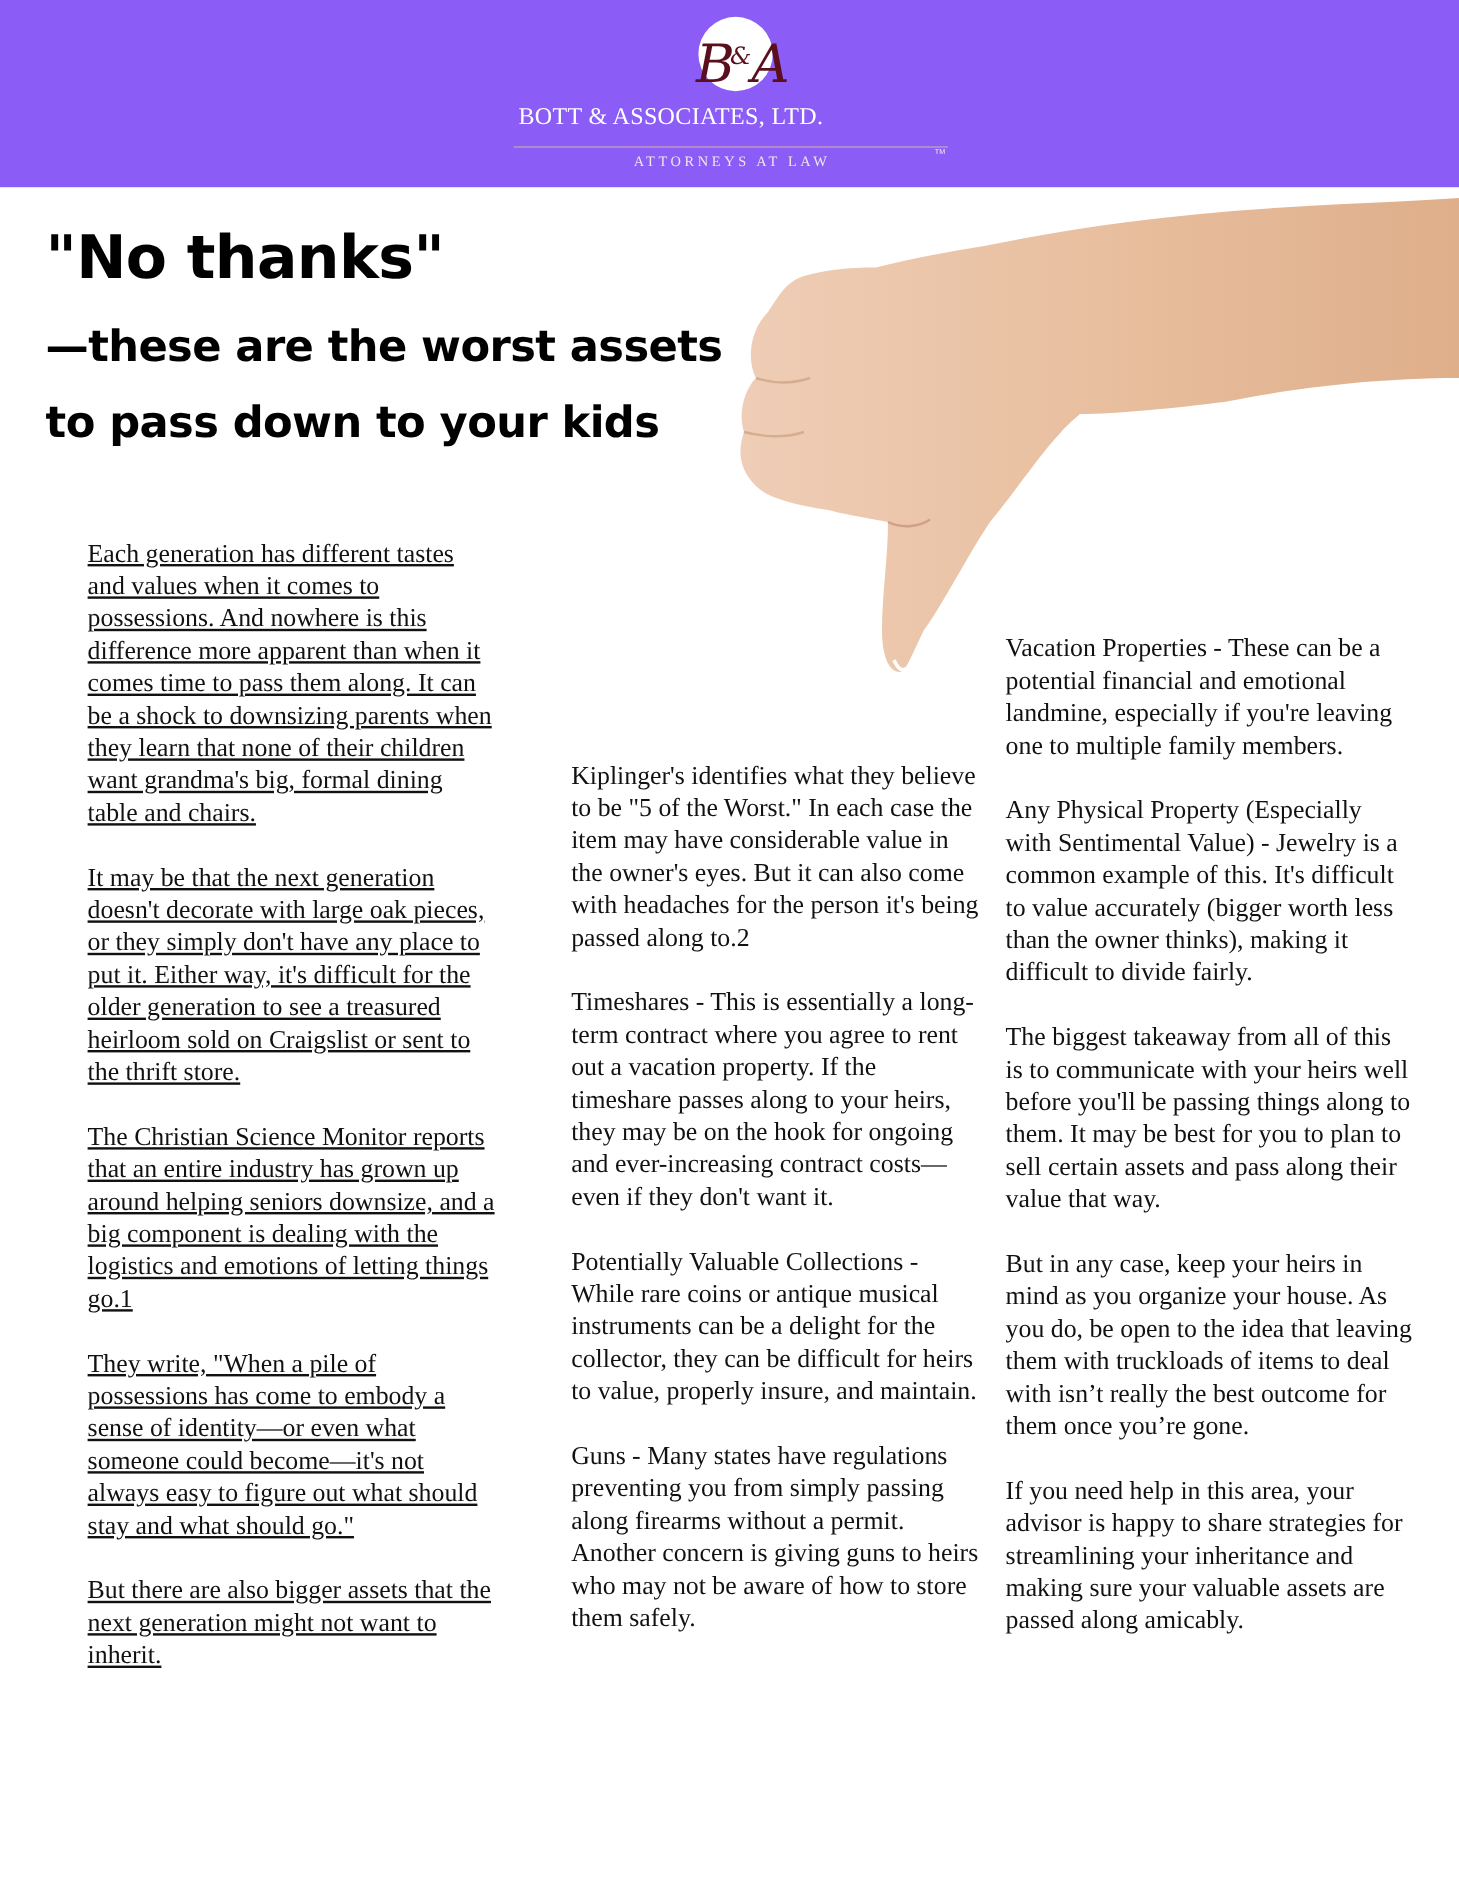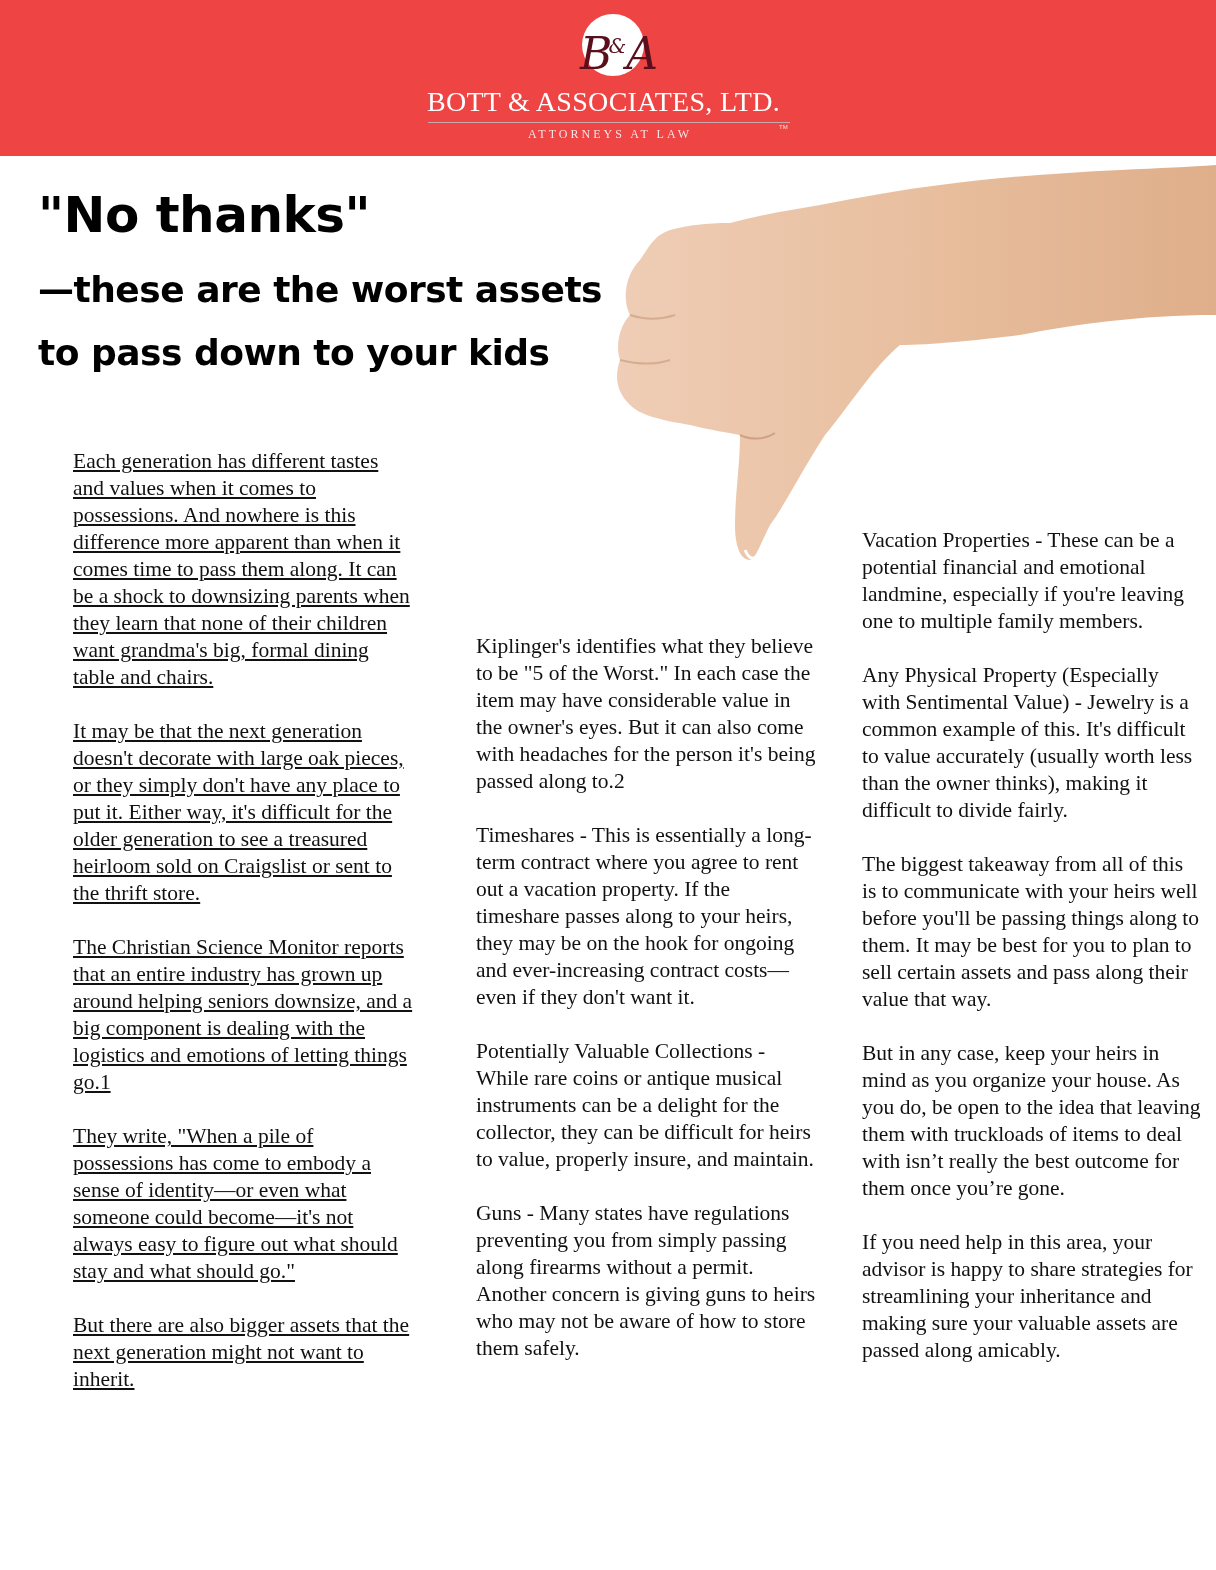--- a/index.html
+++ b/index.html
@@ -2,35 +2,35 @@
 <html><head>
 <meta charset="utf-8">
 <style>
   html, body { margin: 0; padding: 0; }
   body {
     width: 1216px; height: 1570px; background: #ffffff; position: relative; overflow: hidden;
     font-family: "Liberation Serif", "DejaVu Serif", serif; color: #111;
   }
   .header {
     position: absolute; left: 0; top: 0; width: 1216px; height: 156px;
-    background: #ef4444;
+    background: #8b5cf6;
   }
   .logo-circle {
     position: absolute; left: 582px; top: 14px; width: 62px; height: 62px;
     border-radius: 50%; background: #ffffff;
   }
   .logo-mono {
     position: absolute; left: 562px; top: 10px; width: 110px; height: 72px;
     font-family: "DejaVu Serif", serif; font-style: italic; font-size: 44px;
     color: #5a0f1c; text-align: center; line-height: 72px; letter-spacing: -4px;
   }
   .logo-mono .amp { font-size: 20px; vertical-align: super; letter-spacing: 0; }
   .firm-name {
-    position: absolute; left: 400px; top: 86px; width: 380px; text-align: right;
-    font-family: "Liberation Serif", serif; font-size: 28px; color: #ffffff; letter-spacing: 0.3px;
+    position: absolute; left: 432px; top: 86px; width: 380px; text-align: left;
+    font-family: "Liberation Serif", serif; font-size: 20px; color: #ffffff; letter-spacing: 0.3px;
   }
   .firm-rule {
     position: absolute; left: 428px; top: 122px; width: 362px; height: 1px; background: #c9a8ae;
   }
   .firm-sub {
     position: absolute; left: 420px; top: 127px; width: 380px; text-align: center;
     font-family: Liberation Serif, serif; font-size: 12px; color: #f0e6e8; letter-spacing: 3px;
   }
   .tm {
     position: absolute; left: 779px; top: 124px; font-size: 6px; color: #f0e6e8;
@@ -43,21 +43,21 @@
   .title-rest {
     position: absolute; left: 38px; top: 258px; width: 570px; font-family: "DejaVu Sans", sans-serif;
     font-weight: bold; font-size: 36px; line-height: 63px; color: #000; letter-spacing: -0.5px;
   }
   .col {
     position: absolute; width: 340px; font-size: 21.5px; line-height: 27px; color: #111;
   }
   .col p { margin: 0 0 27px 0; }
   .col1 { left: 73px; top: 448px; text-decoration: underline; }
   .col2 { left: 476px; top: 633px; }
-  .col3 { left: 862px; top: 527px; }
+  .col3 { left: 838px; top: 527px; }
   .arm {
     position: absolute; left: 600px; top: 165px; width: 616px; height: 400px;
   }
 </style>
 </head>
 <body>
 
 <div class="header">
   <div class="logo-circle"></div>
   <div class="logo-mono"><span>B</span><span class="amp">&amp;</span><span>A</span></div>
@@ -95,17 +95,17 @@
 
 <div class="col col2">
   <p>Kiplinger's identifies what they believe to be "5 of the Worst." In each case the item may have considerable value in the owner's eyes. But it can also come with headaches for the person it's being passed along to.2</p>
   <p>Timeshares - This is essentially a long-term contract where you agree to rent out a vacation property. If the timeshare passes along to your heirs, they may be on the hook for ongoing and ever-increasing contract costs—even if they don't want it.</p>
   <p>Potentially Valuable Collections - While rare coins or antique musical instruments can be a delight for the collector, they can be difficult for heirs to value, properly insure, and maintain.</p>
   <p>Guns - Many states have regulations preventing you from simply passing along firearms without a permit. Another concern is giving guns to heirs who may not be aware of how to store them safely.</p>
 </div>
 
 <div class="col col3">
   <p>Vacation Properties - These can be a potential financial and emotional landmine, especially if you're leaving one to multiple family members.</p>
-  <p>Any Physical Property (Especially with Sentimental Value) - Jewelry is a common example of this. It's difficult to value accurately (usually worth less than the owner thinks), making it difficult to divide fairly.</p>
+  <p>Any Physical Property (Especially with Sentimental Value) - Jewelry is a common example of this. It's difficult to value accurately (bigger worth less than the owner thinks), making it difficult to divide fairly.</p>
   <p>The biggest takeaway from all of this is to communicate with your heirs well before you'll be passing things along to them. It may be best for you to plan to sell certain assets and pass along their value that way.</p>
   <p>But in any case, keep your heirs in mind as you organize your house. As you do, be open to the idea that leaving them with truckloads of items to deal with isn’t really the best outcome for them once you’re gone.</p>
   <p>If you need help in this area, your advisor is happy to share strategies for streamlining your inheritance and making sure your valuable assets are passed along amicably.</p>
 </div>
 
 </body></html>

